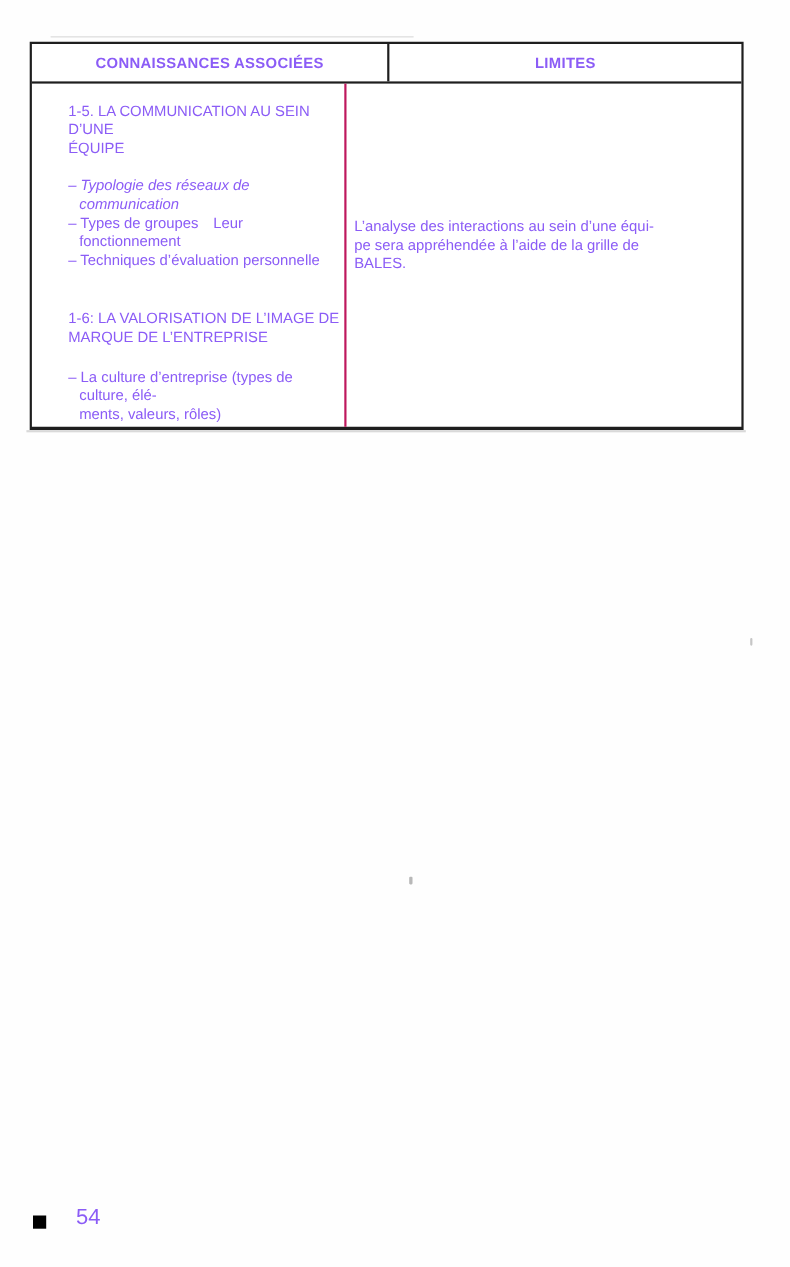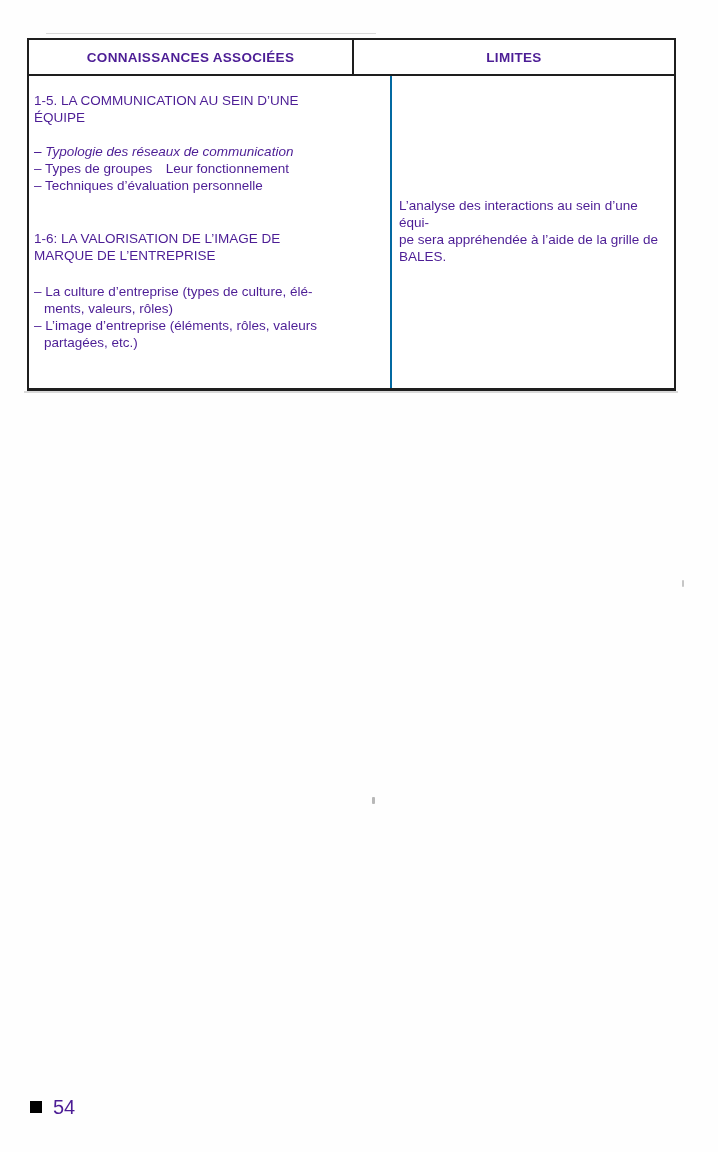--- a/index.html
+++ b/index.html
@@ -1,42 +1,42 @@
 <!DOCTYPE html>
 <html><head>
 <meta charset="utf-8">
 <style>
   html,body { margin:0; padding:0; background:#ffffff; }
   .page {
     position:relative; width:718px; height:1152px; background:#fefefe;
-    font-family:"Liberation Sans", sans-serif; color:#4c1d95; overflow:hidden;
+    font-family:"Liberation Sans", sans-serif; color:#8b5cf6; overflow:hidden;
   }
   .doc-table {
     position:absolute; left:27px; top:38px; width:649px; height:353px;
     border:2px solid #1e1e1e; border-bottom-width:3px;
     box-sizing:border-box; display:flex; flex-direction:column; background:#fff;
   }
   .header-row { display:flex; flex:0 0 34px; border-bottom:2px solid #1e1e1e; }
   .hcell {
     display:flex; align-items:center; justify-content:center;
     font-weight:bold; font-size:13.5px; letter-spacing:0.3px;
   }
   .hcell.c1 { width:325px; border-right:2px solid #1e1e1e; box-sizing:border-box; }
   .hcell.c2 { flex:1; }
   .body-row { display:flex; flex:1; }
   .cell { box-sizing:border-box; }
-  .cell.c1 { width:363px; border-right:2px solid #0369a1; padding:16px 4px 0 5px; }
+  .cell.c1 { width:258px; border-right:2px solid #be185d; padding:16px 4px 0 5px;margin-left:28px; }
   .cell.c2 { flex:1; padding:121px 8px 4px 7px; }
   .t { font-size:13.5px; line-height:17px; white-space:pre-line; margin:0; }
   .item { padding-left:10px; text-indent:-10px; }
   .italic { font-style:italic; }
   .list-1 { margin-top:17px; }
   .title-2 { margin-top:36px; }
   .list-2 { margin-top:19px; }
-  .footer { position:absolute; left:30px; top:1097px; display:flex; align-items:center; }
+  .footer { position:absolute; left:30px; top:1097px; display:flex; align-items:flex-end;gap:16px; }
   .square { width:12px; height:12px; background:#000; margin-right:11px; }
   .pagenum { font-size:20px; line-height:20px; }
   .artifact { position:absolute; pointer-events:none; }
   .smear { left:24px; top:391px; width:654px; height:2px; background:#adadad; opacity:0.45; }
   .speck-1 { left:372px; top:797px; width:3px; height:7px; background:#7d7d7d; opacity:0.55; border-radius:1px; }
   .speck-2 { left:682px; top:580px; width:2px; height:7px; background:#8d8d8d; opacity:0.5; border-radius:1px; }
   .topghost { left:46px; top:33px; width:330px; height:1px; background:#c9c9c9; opacity:0.7; }
 </style>
 </head>
 <body>
@@ -55,22 +55,20 @@
         <div class="list-1">
           <div class="t item italic">– Typologie des réseaux de communication</div>
           <div class="t item">– Types de groupes Leur fonctionnement</div>
           <div class="t item">– Techniques d’évaluation personnelle</div>
         </div>
         <p class="t title-2">1-6: LA VALORISATION DE L’IMAGE DE
 MARQUE DE L’ENTREPRISE</p>
         <div class="list-2">
           <div class="t item">– La culture d’entreprise (types de culture, élé-
 ments, valeurs, rôles)</div>
-          <div class="t item">– L’image d’entreprise (éléments, rôles, valeurs
-partagées, etc.)</div>
         </div>
       </div>
       <div class="cell c2">
         <p class="t">L’analyse des interactions au sein d’une équi-
 pe sera appréhendée à l’aide de la grille de
 BALES.</p>
       </div>
     </div>
   </div>
 

